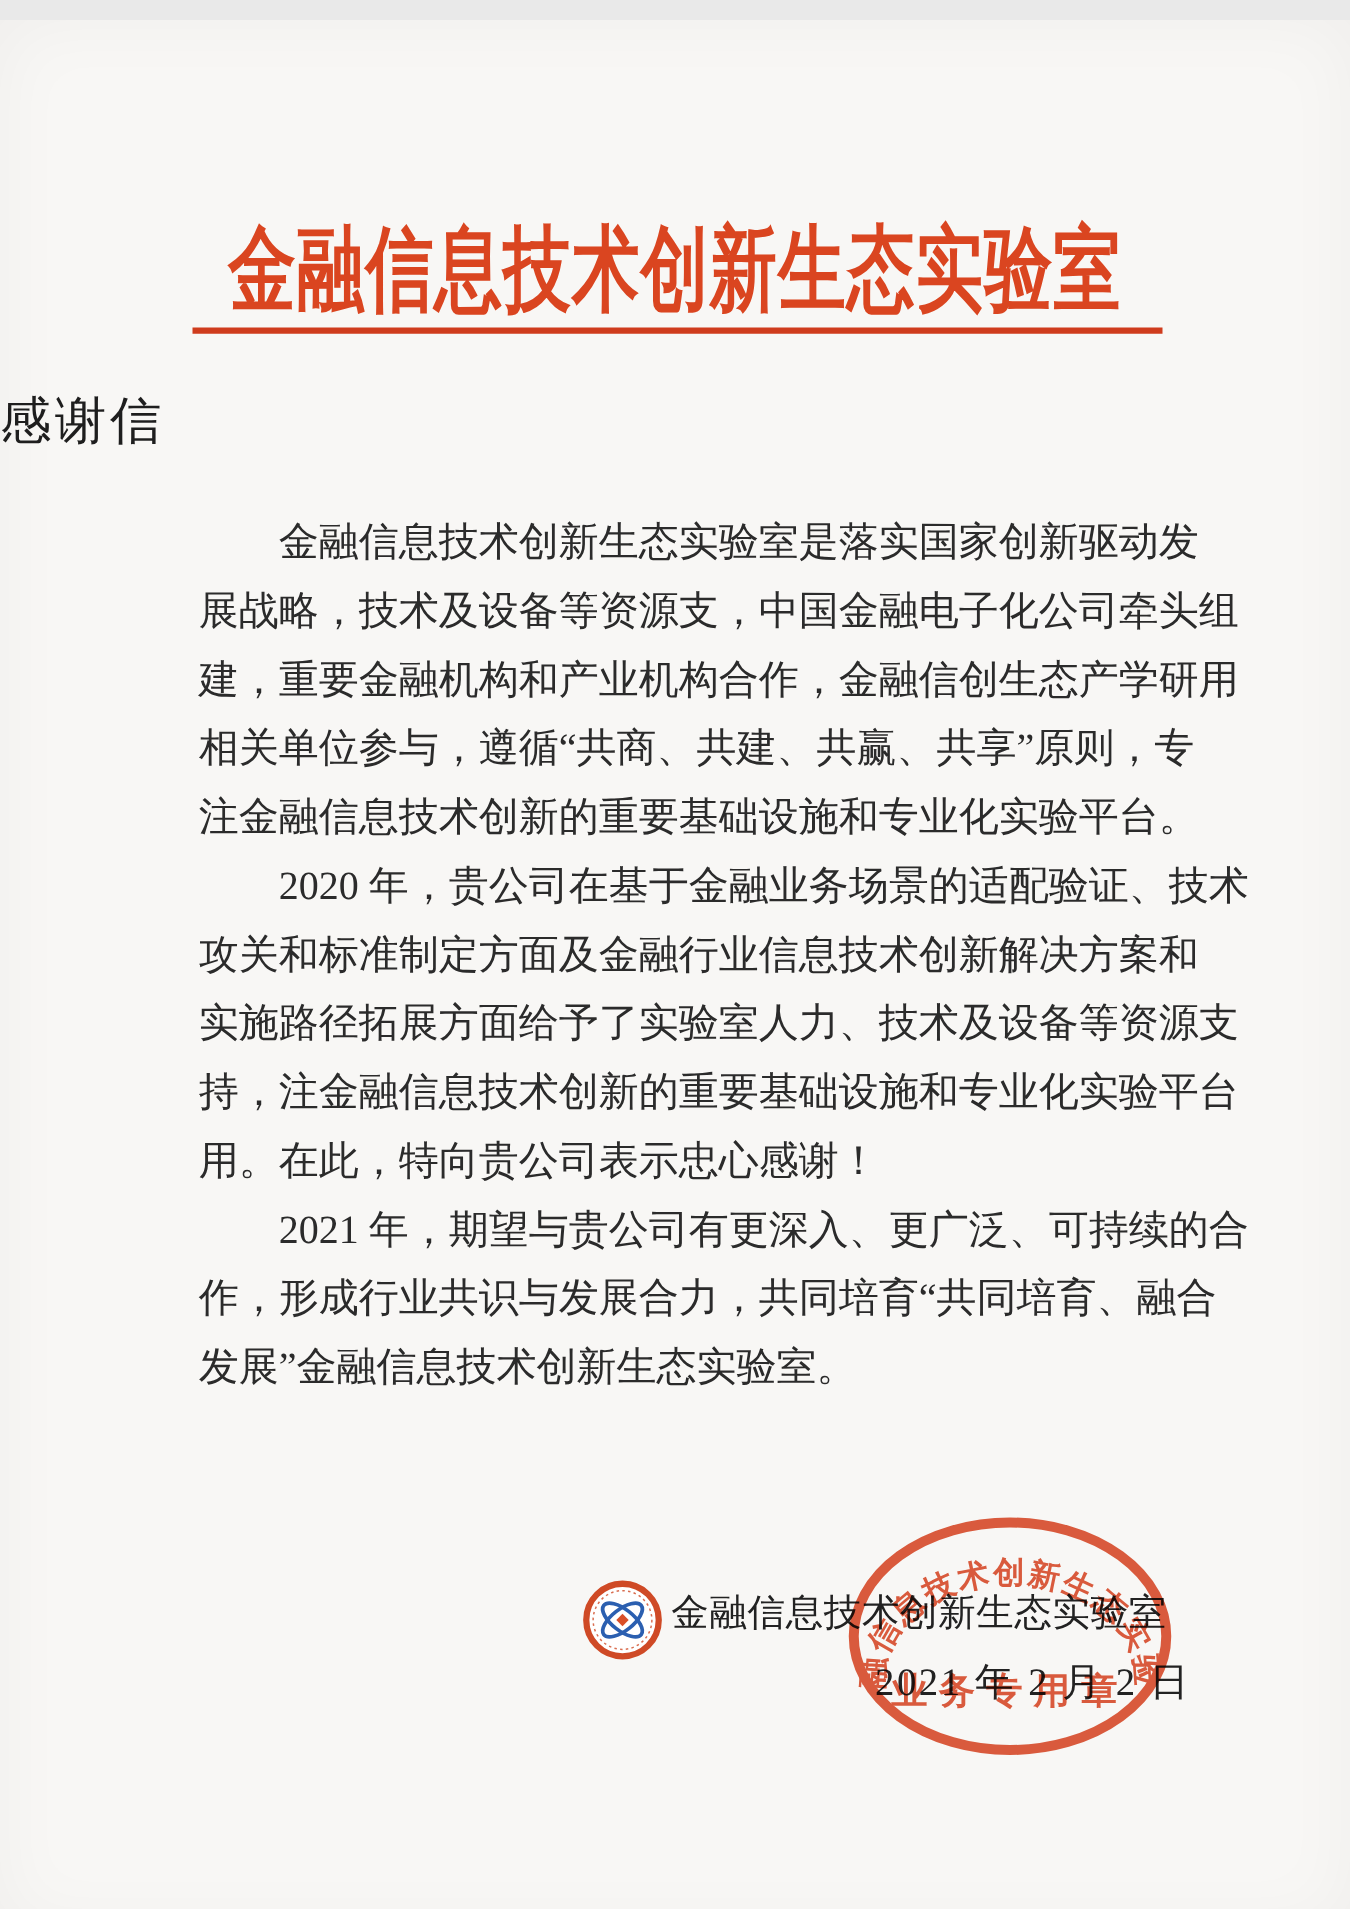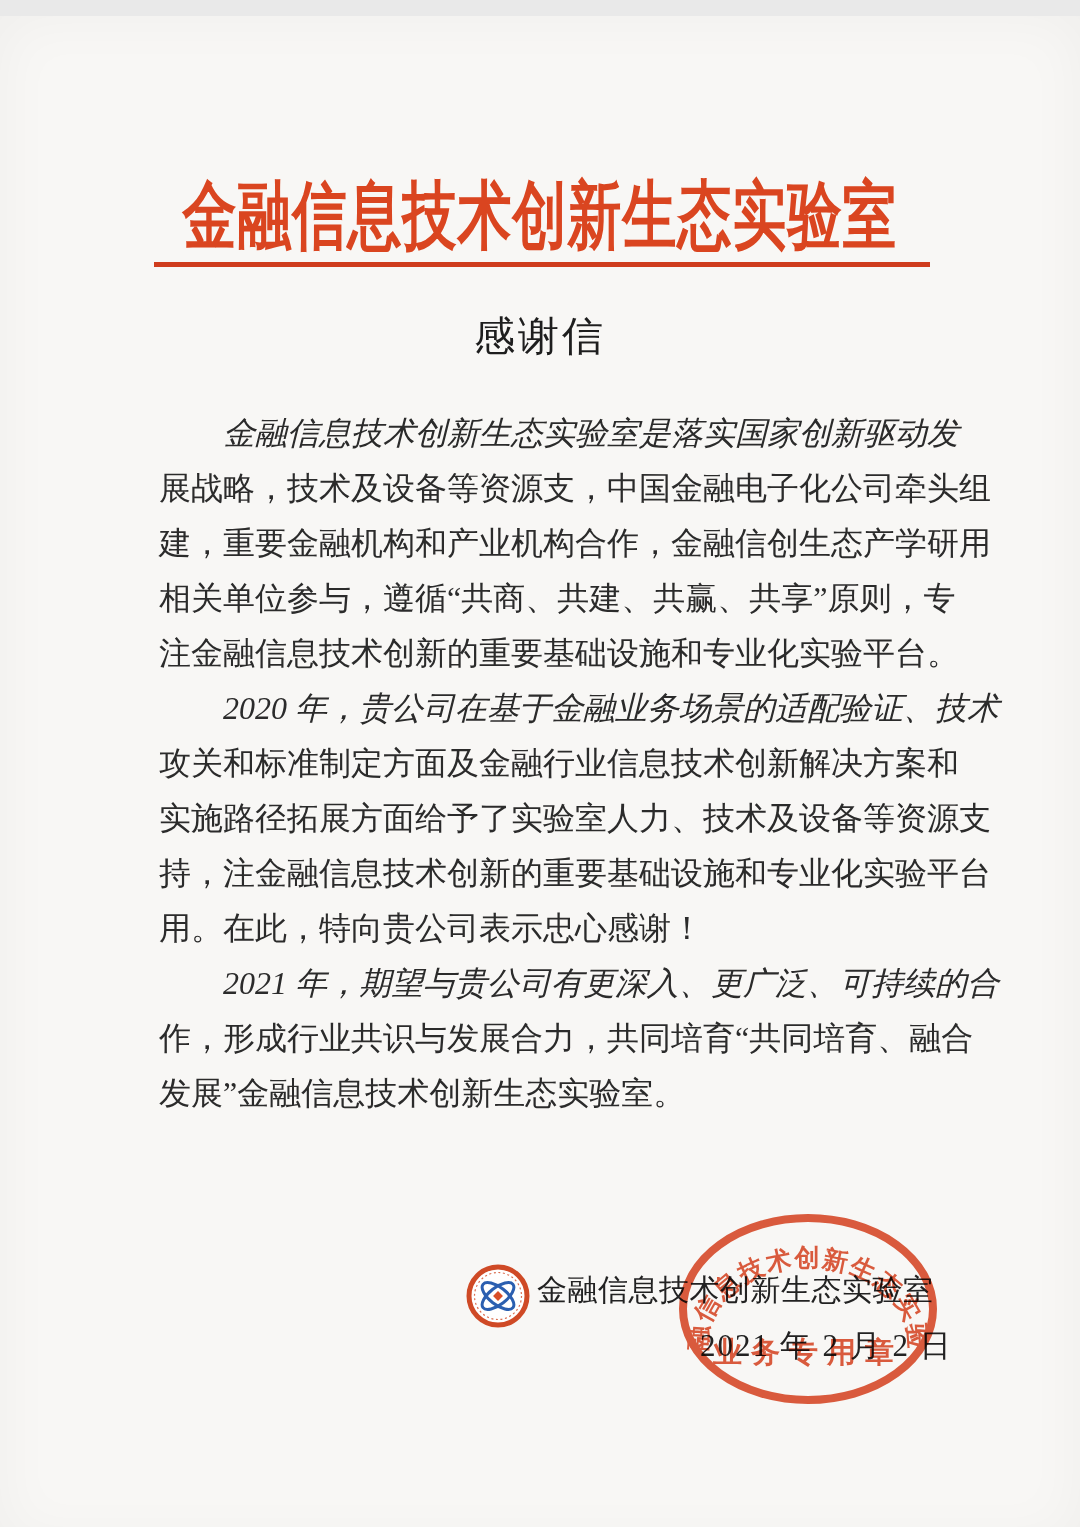--- a/index.html
+++ b/index.html
@@ -32,37 +32,37 @@
     transform-origin:top center;
     white-space:nowrap;
   }
   .header-rule{
     position:absolute;top:246px;left:154px;
     width:776px;height:5px;
     background:var(--rule-red);
   }
   .doc-title{
     position:absolute;top:293px;left:0;width:100%;
-    text-align:center;
+    text-align:left;
     color:#1e1e1e;
     font-family:"Liberation Sans","DejaVu Sans",sans-serif;
     font-weight:500;
     font-size:41px;
     letter-spacing:3px;
   }
   
   .body-text{
     position:absolute;top:390px;left:159px;
     width:770px;
     color:var(--body-ink);
     font-size:32px;
     line-height:55px;
   }
   .body-text .line{white-space:nowrap;height:55px;}
-  .body-text .line.indent{padding-left:64px;font-style:italic;}
+  .body-text .line.indent{padding-left:64px;}
   
   .logo{position:absolute;left:465px;top:1247px;width:66px;height:66px;}
   .sig-org{
     position:absolute;left:537px;top:1254px;
     color:#222;
     font-size:30px;
     letter-spacing:0.5px;
     white-space:nowrap;
   }
   .sig-date{

